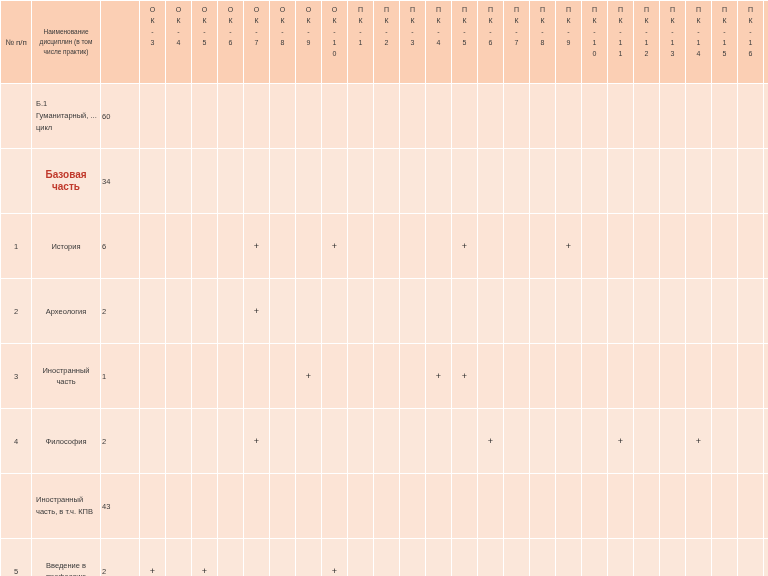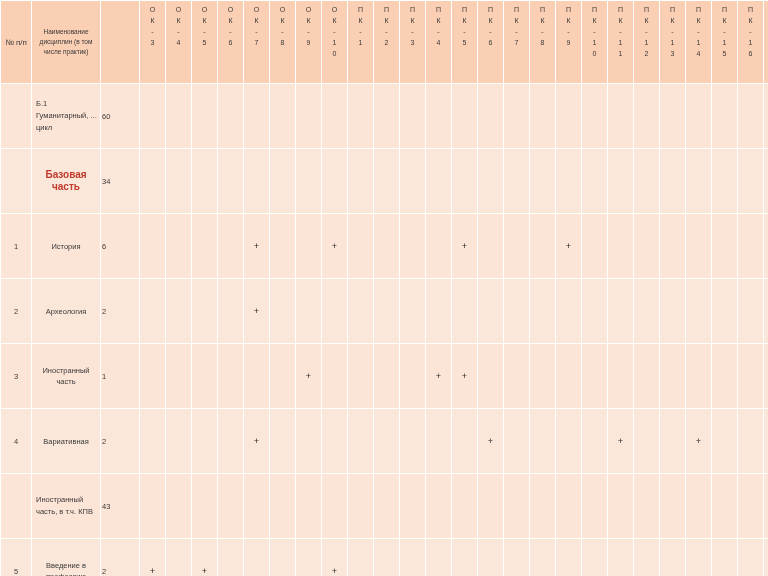--- a/index.html
+++ b/index.html
@@ -380,21 +380,21 @@
           <td class="c-mark"></td>
           <td class="c-mark"></td>
           <td class="c-mark"></td>
           <td class="c-mark"></td>
           <td class="c-mark"></td>
           <td class="c-mark"></td>
           <td class="c-mark"></td>
         </tr>
         <tr class="alt">
           <td class="c-num">4</td>
-          <td class="c-name">Вариативная</td>
+          <td class="c-name">Философия</td>
           <td class="c-hours">2</td>
           <td class="c-mark"></td>
           <td class="c-mark"></td>
           <td class="c-mark"></td>
           <td class="c-mark"></td>
           <td class="c-mark">+</td>
           <td class="c-mark"></td>
           <td class="c-mark"></td>
           <td class="c-mark"></td>
           <td class="c-mark"></td>

